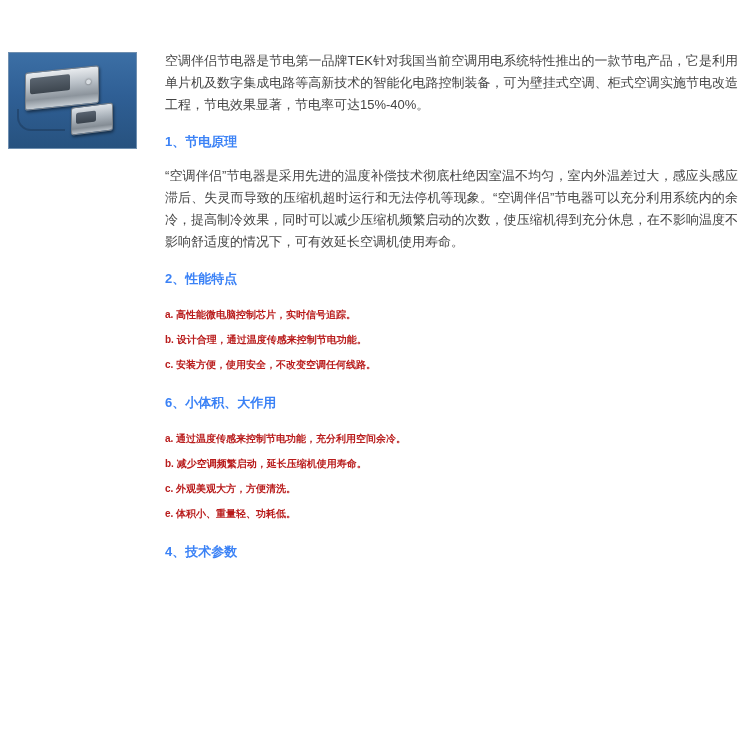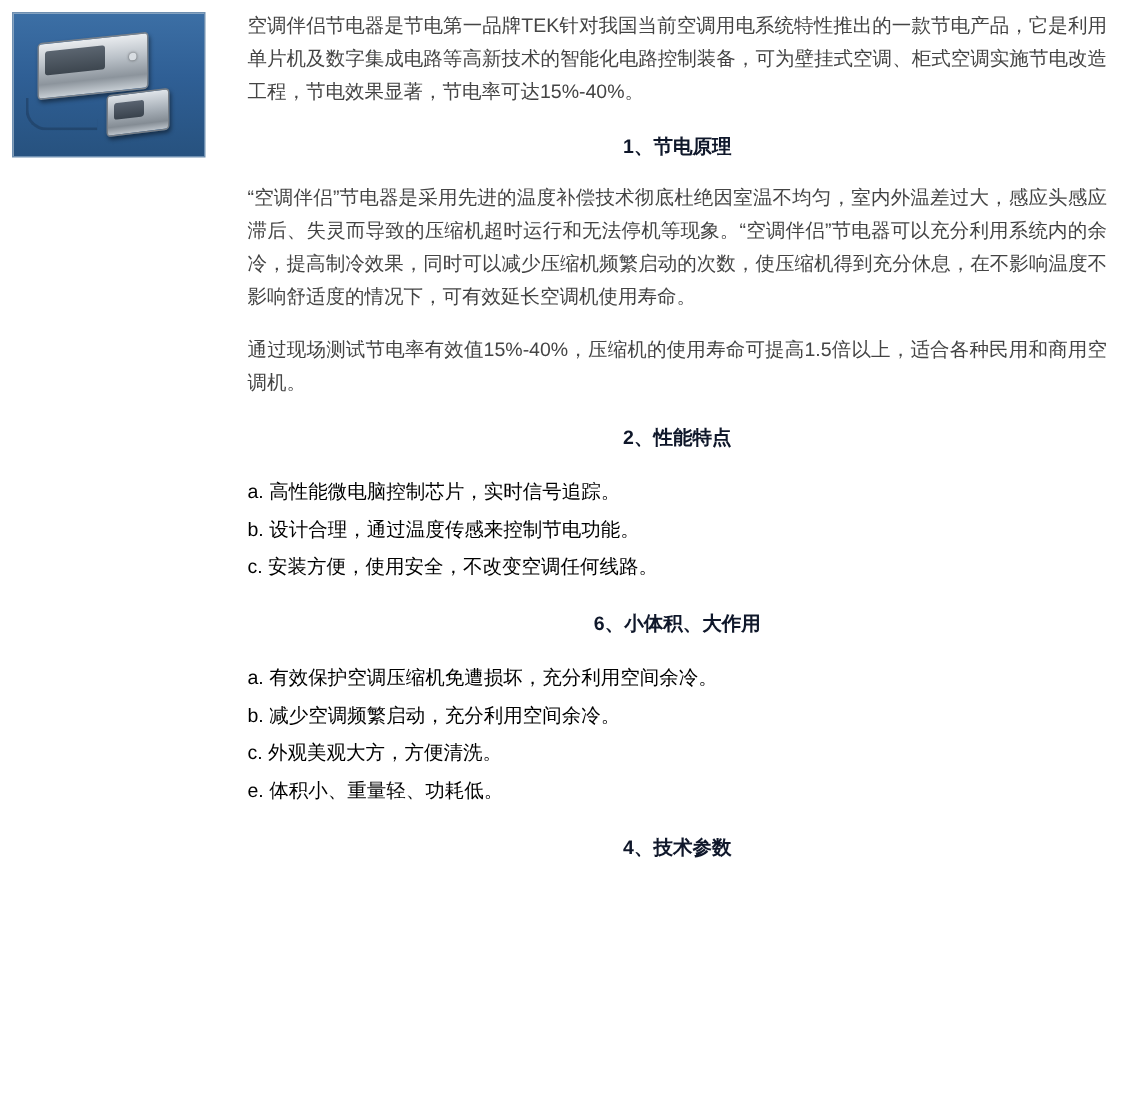--- a/index.html
+++ b/index.html
@@ -95,45 +95,46 @@
     height: 20px;
     border-bottom: 2px solid #1d3a5c;
     border-left: 2px solid #1d3a5c;
     border-radius: 0 0 0 14px;
     opacity: 0.55;
   }
 
   .content {
     padding: 6px 14px 0 0;
     margin-left: 165px;
+    margin-top: 44px;
   }
   p.para {
     margin: 0 0 13px 0;
     font-size: 13px;
     line-height: 22px;
     color: #444444;
     text-align: justify;
   }
   h3.section-title {
     margin: 16px 0 13px 0;
     font-size: 13px;
     font-weight: bold;
-    color: #0f172a;
+    color: #3b82f6;
     line-height: 20px;
-    text-align: center;
   }
   ul.bullets {
     list-style: none;
     margin: 0 0 6px 0;
     padding: 0;
   }
   ul.bullets li {
-    font-size: 13px;
+    font-size: 10px;
     line-height: 25px;
-    color: #000000;
+    color: #b91c1c;
+    font-weight: bold;
   }
   .clear { clear: both; }
 </style>
 </head>
 <body>
 
 <div class="page">
 
   <div class="product-figure">
     <div class="product-photo">
@@ -147,33 +148,32 @@
       </div>
     </div>
   </div>
 
   <div class="content">
 
     <p class="para">空调伴侣节电器是节电第一品牌TEK针对我国当前空调用电系统特性推出的一款节电产品，它是利用单片机及数字集成电路等高新技术的智能化电路控制装备，可为壁挂式空调、柜式空调实施节电改造工程，节电效果显著，节电率可达15%-40%。</p>
 
     <h3 class="section-title">1、节电原理</h3>
     <p class="para">“空调伴侣”节电器是采用先进的温度补偿技术彻底杜绝因室温不均匀，室内外温差过大，感应头感应滞后、失灵而导致的压缩机超时运行和无法停机等现象。“空调伴侣”节电器可以充分利用系统内的余冷，提高制冷效果，同时可以减少压缩机频繁启动的次数，使压缩机得到充分休息，在不影响温度不影响舒适度的情况下，可有效延长空调机使用寿命。</p>
-    <p class="para">通过现场测试节电率有效值15%-40%，压缩机的使用寿命可提高1.5倍以上，适合各种民用和商用空调机。</p>
 
     <h3 class="section-title">2、性能特点</h3>
     <ul class="bullets">
       <li>a. 高性能微电脑控制芯片，实时信号追踪。</li>
       <li>b. 设计合理，通过温度传感来控制节电功能。</li>
       <li>c. 安装方便，使用安全，不改变空调任何线路。</li>
     </ul>
 
     <h3 class="section-title">6、小体积、大作用</h3>
     <ul class="bullets">
-      <li>a. 有效保护空调压缩机免遭损坏，充分利用空间余冷。</li>
-      <li>b. 减少空调频繁启动，充分利用空间余冷。</li>
+      <li>a. 通过温度传感来控制节电功能，充分利用空间余冷。</li>
+      <li>b. 减少空调频繁启动，延长压缩机使用寿命。</li>
       <li>c. 外观美观大方，方便清洗。</li>
       <li>e. 体积小、重量轻、功耗低。</li>
     </ul>
 
     <h3 class="section-title">4、技术参数</h3>
 
   </div>
   <div class="clear"></div>
 </div>
 

